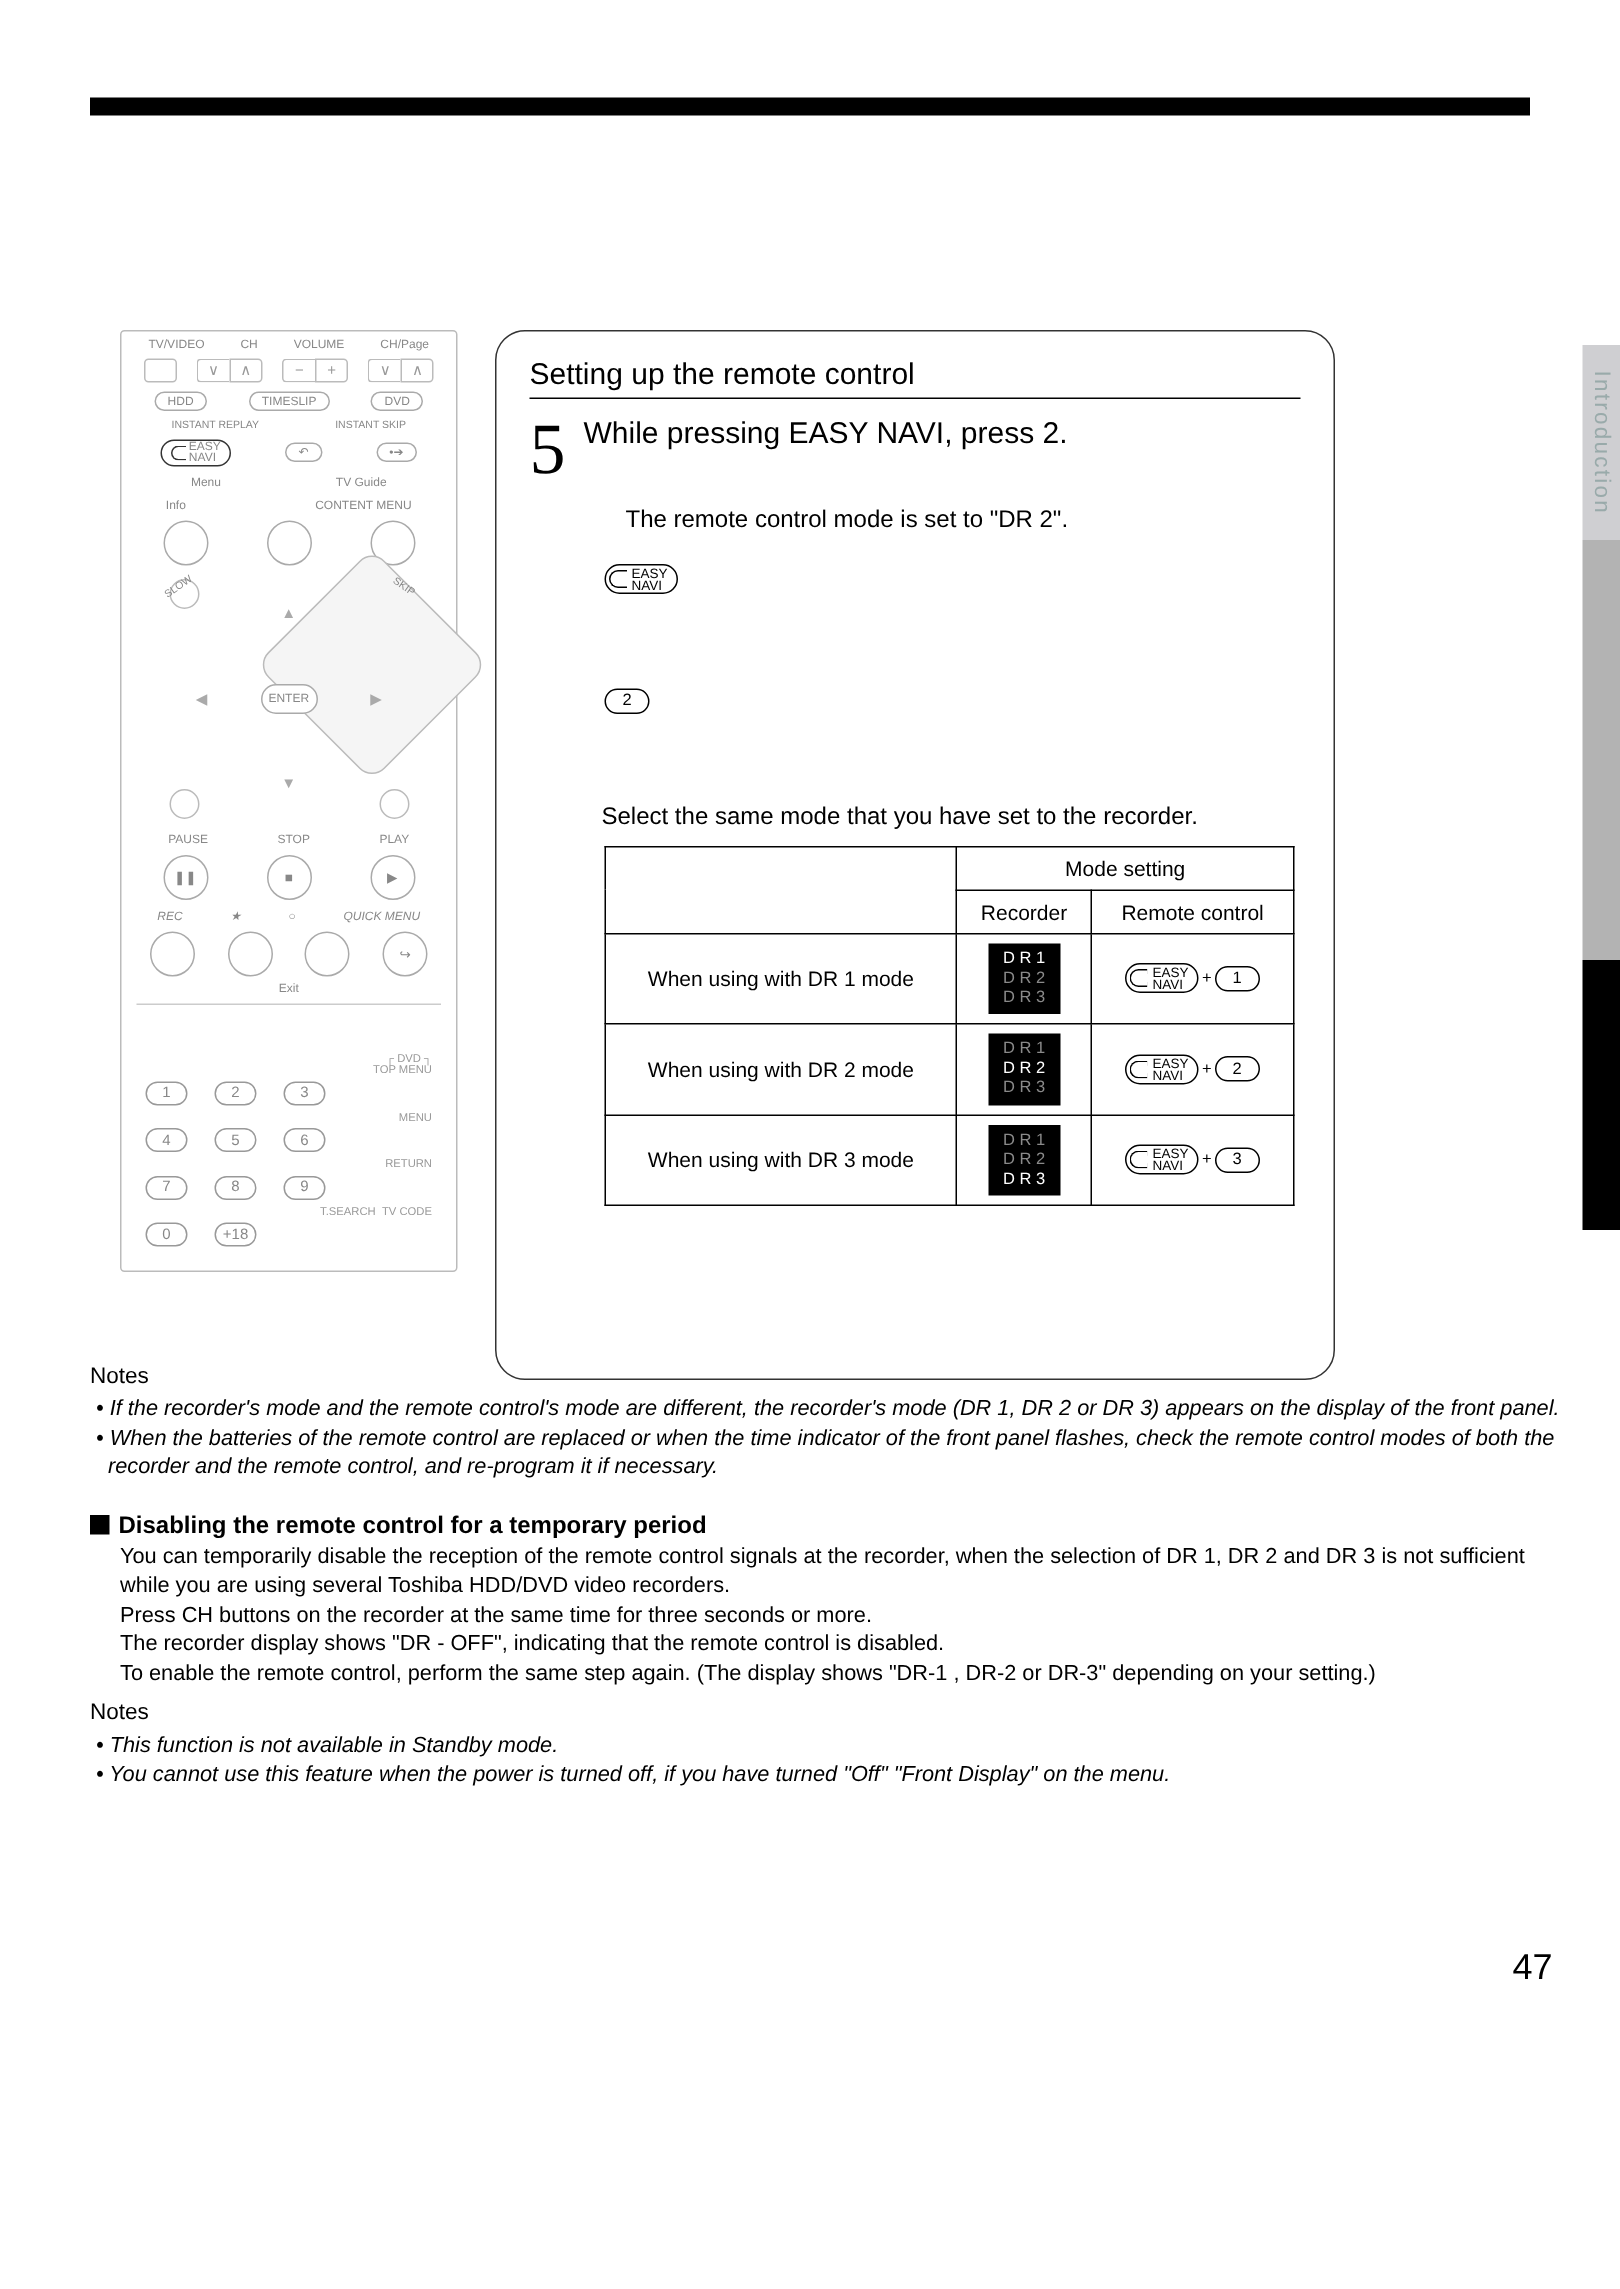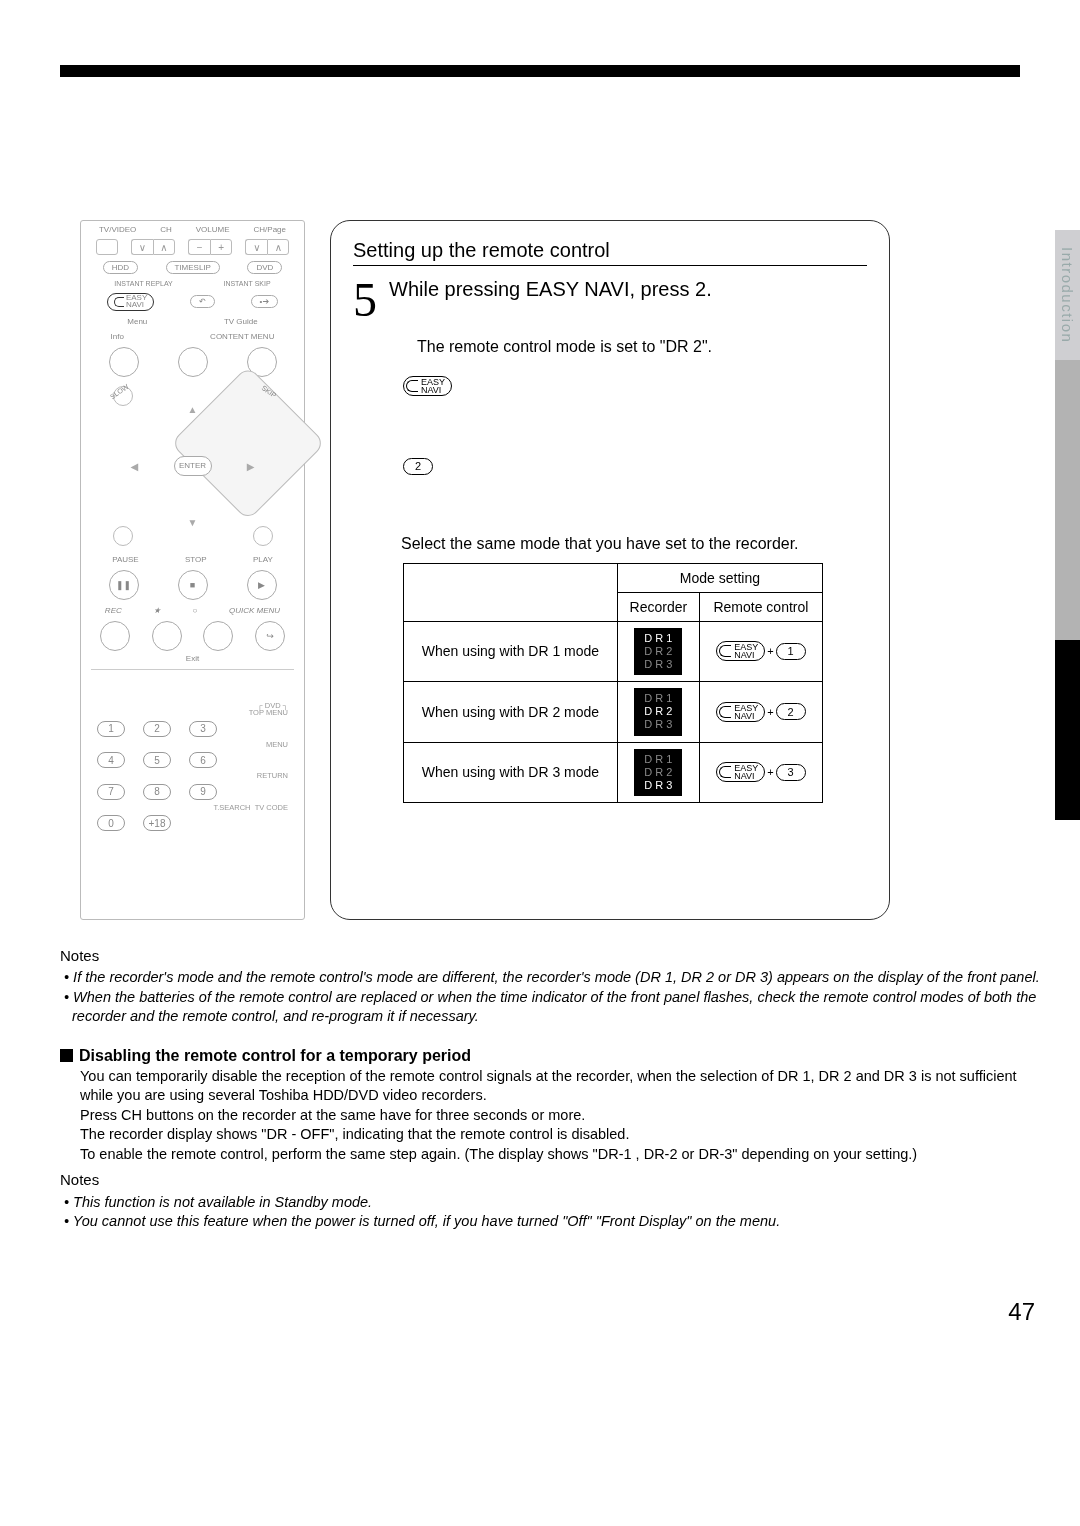--- a/index.html
+++ b/index.html
@@ -15,21 +15,21 @@
   .side-tab {
     position:absolute; right:0; top:230px; width:25px; height:130px;
     background:#cfcfd2; display:flex; align-items:center; justify-content:center;
   }
   .side-tab span { writing-mode: vertical-rl; font-size:15px; color:#9aa; letter-spacing:1.5px; }
   .side-block-gray { position:absolute; right:0; top:360px; width:25px; height:280px; background:#b3b3b3; }
   .side-block-black { position:absolute; right:0; top:640px; width:25px; height:180px; background:#000; }
 
   
   .remote-col {
-    position:absolute; left:80px; top:220px; width:225px; height:700px;
+    position:absolute; left:80px; top:220px; width:225px; height:628px;
     border:1px solid #bbb; border-radius:3px; background:#fff;
     font-size:9px; color:#888; text-align:center;
   }
   .remote-col .toprow { display:flex; justify-content:space-around; padding:4px 6px 2px; font-size:8px; color:#888;}
   .rbtn-sq { width:22px; height:16px; border:1px solid #bbb; border-radius:3px; display:inline-flex; align-items:center; justify-content:center; font-size:10px; color:#999;}
   .pair { display:inline-flex; gap:0; }
   .pair .rbtn-sq:first-child{border-radius:3px 0 0 3px; border-right:none;}
   .pair .rbtn-sq:last-child{border-radius:0 3px 3px 0;}
   .oval { border:1px solid #aaa; border-radius:10px; padding:1px 8px; font-size:8px; display:inline-block; color:#888;}
   .oval-filled { border:1.2px solid #333; border-radius:10px; padding:1px 6px; font-size:8px; display:inline-flex; align-items:center; background:#fff;}
@@ -62,29 +62,29 @@
   .step-num { font-family: Georgia, 'Times New Roman', serif; font-size:48px; line-height:1;}
   .step-text { font-size:20px; padding-top:2px;}
   .indent { margin-left:64px; font-size:16px;}
   .mini-easy { margin:20px 0 0 50px;}
   .easy-pill { border:1.5px solid #000; border-radius:11px; height:20px; display:inline-flex; align-items:center; background:#fff; font-size:9px;}
   .easy-pill .b { width:12px; height:12px; border:1.5px solid #000; border-radius:50% 0 0 50%; border-right:none; margin-left:2px;}
   .easy-pill .t { padding:0 6px 0 3px; line-height:0.9; text-align:left;}
   .mini-2 { margin:60px 0 0 50px;}
   .num-pill { border:1.5px solid #000; border-radius:10px; width:30px; height:17px; display:inline-flex; align-items:center; justify-content:center; font-size:11px;}
   .subtext { margin:60px 0 10px 48px; font-size:16px;}
-  table.mode { border-collapse:collapse; margin-left:50px; width:420px; font-size:14px;}
+  table.mode { border-collapse:collapse; margin-left:50px; width:460px; font-size:14px;}
   table.mode th, table.mode td { border:1px solid #000; padding:6px 8px; text-align:center;}
   table.mode th { font-weight:normal;}
   .dr-box { background:#000; color:#fff; display:inline-block; padding:4px 10px; font-size:11px; line-height:1.2; text-align:center;}
   .dr-box .lite{ color:#8a8a8a; }
   .combo { display:flex; align-items:center; justify-content:center; gap:2px; font-size:11px;}
 
   
-  .notes { position:absolute; left:60px; top:944px; right:40px; font-size:14.5px; line-height:1.35;}
+  .notes { position:absolute; left:60px; top:906px; right:40px; font-size:14.5px; line-height:1.35;}
   .notes h4{ font-size:15px; font-weight:normal; margin:2px 0;}
   .notes ul{ list-style:none; padding-left:0;font-style:italic;}
   .notes li{ text-indent:-8px; padding-left:12px;}
   .subhead { font-weight:bold; font-size:16px; margin-top:18px;}
   .subhead .sq{ display:inline-block; width:13px;height:13px;background:#000;margin-right:6px; vertical-align:-1px;}
   .subbody { padding-left:20px; }
   .pagenum { position:absolute; right:45px; bottom:200px; font-size:24px; font-family:Arial;}
 </style>
 </head>
 <body>
@@ -294,21 +294,21 @@
 
 <div class="notes">
   <h4>Notes</h4>
   <ul>
     <li>• <span>If the recorder's mode and the remote control's mode are different, the recorder's mode (DR 1, DR 2 or DR 3) appears on the display of the front panel.</span></li>
     <li>• <span>When the batteries of the remote control are replaced or when the time indicator of the front panel flashes, check the remote control modes of both the recorder and the remote control, and re-program it if necessary.</span></li>
   </ul>
   <div class="subhead"><span class="sq"></span><span>Disabling the remote control for a temporary period</span></div>
   <div class="subbody">
     <div>You can temporarily disable the reception of the remote control signals at the recorder, when the selection of DR 1, DR 2 and DR 3 is not sufficient while you are using several Toshiba HDD/DVD video recorders.</div>
-    <div>Press CH buttons on the recorder at the same have for three seconds or more.</div>
+    <div>Press CH buttons on the recorder at the same time for three seconds or more.</div>
     <div>The recorder display shows "DR - OFF", indicating that the remote control is disabled.</div>
     <div>To enable the remote control, perform the same step again. (The display shows "DR-1 , DR-2 or DR-3" depending on your setting.)</div>
   </div>
   <h4 style="margin-top:6px;">Notes</h4>
   <ul>
     <li>• <span>This function is not available in Standby mode.</span></li>
     <li>• <span>You cannot use this feature when the power is turned off, if you have turned "Off" "Front Display" on the menu.</span></li>
   </ul>
 </div>
 

